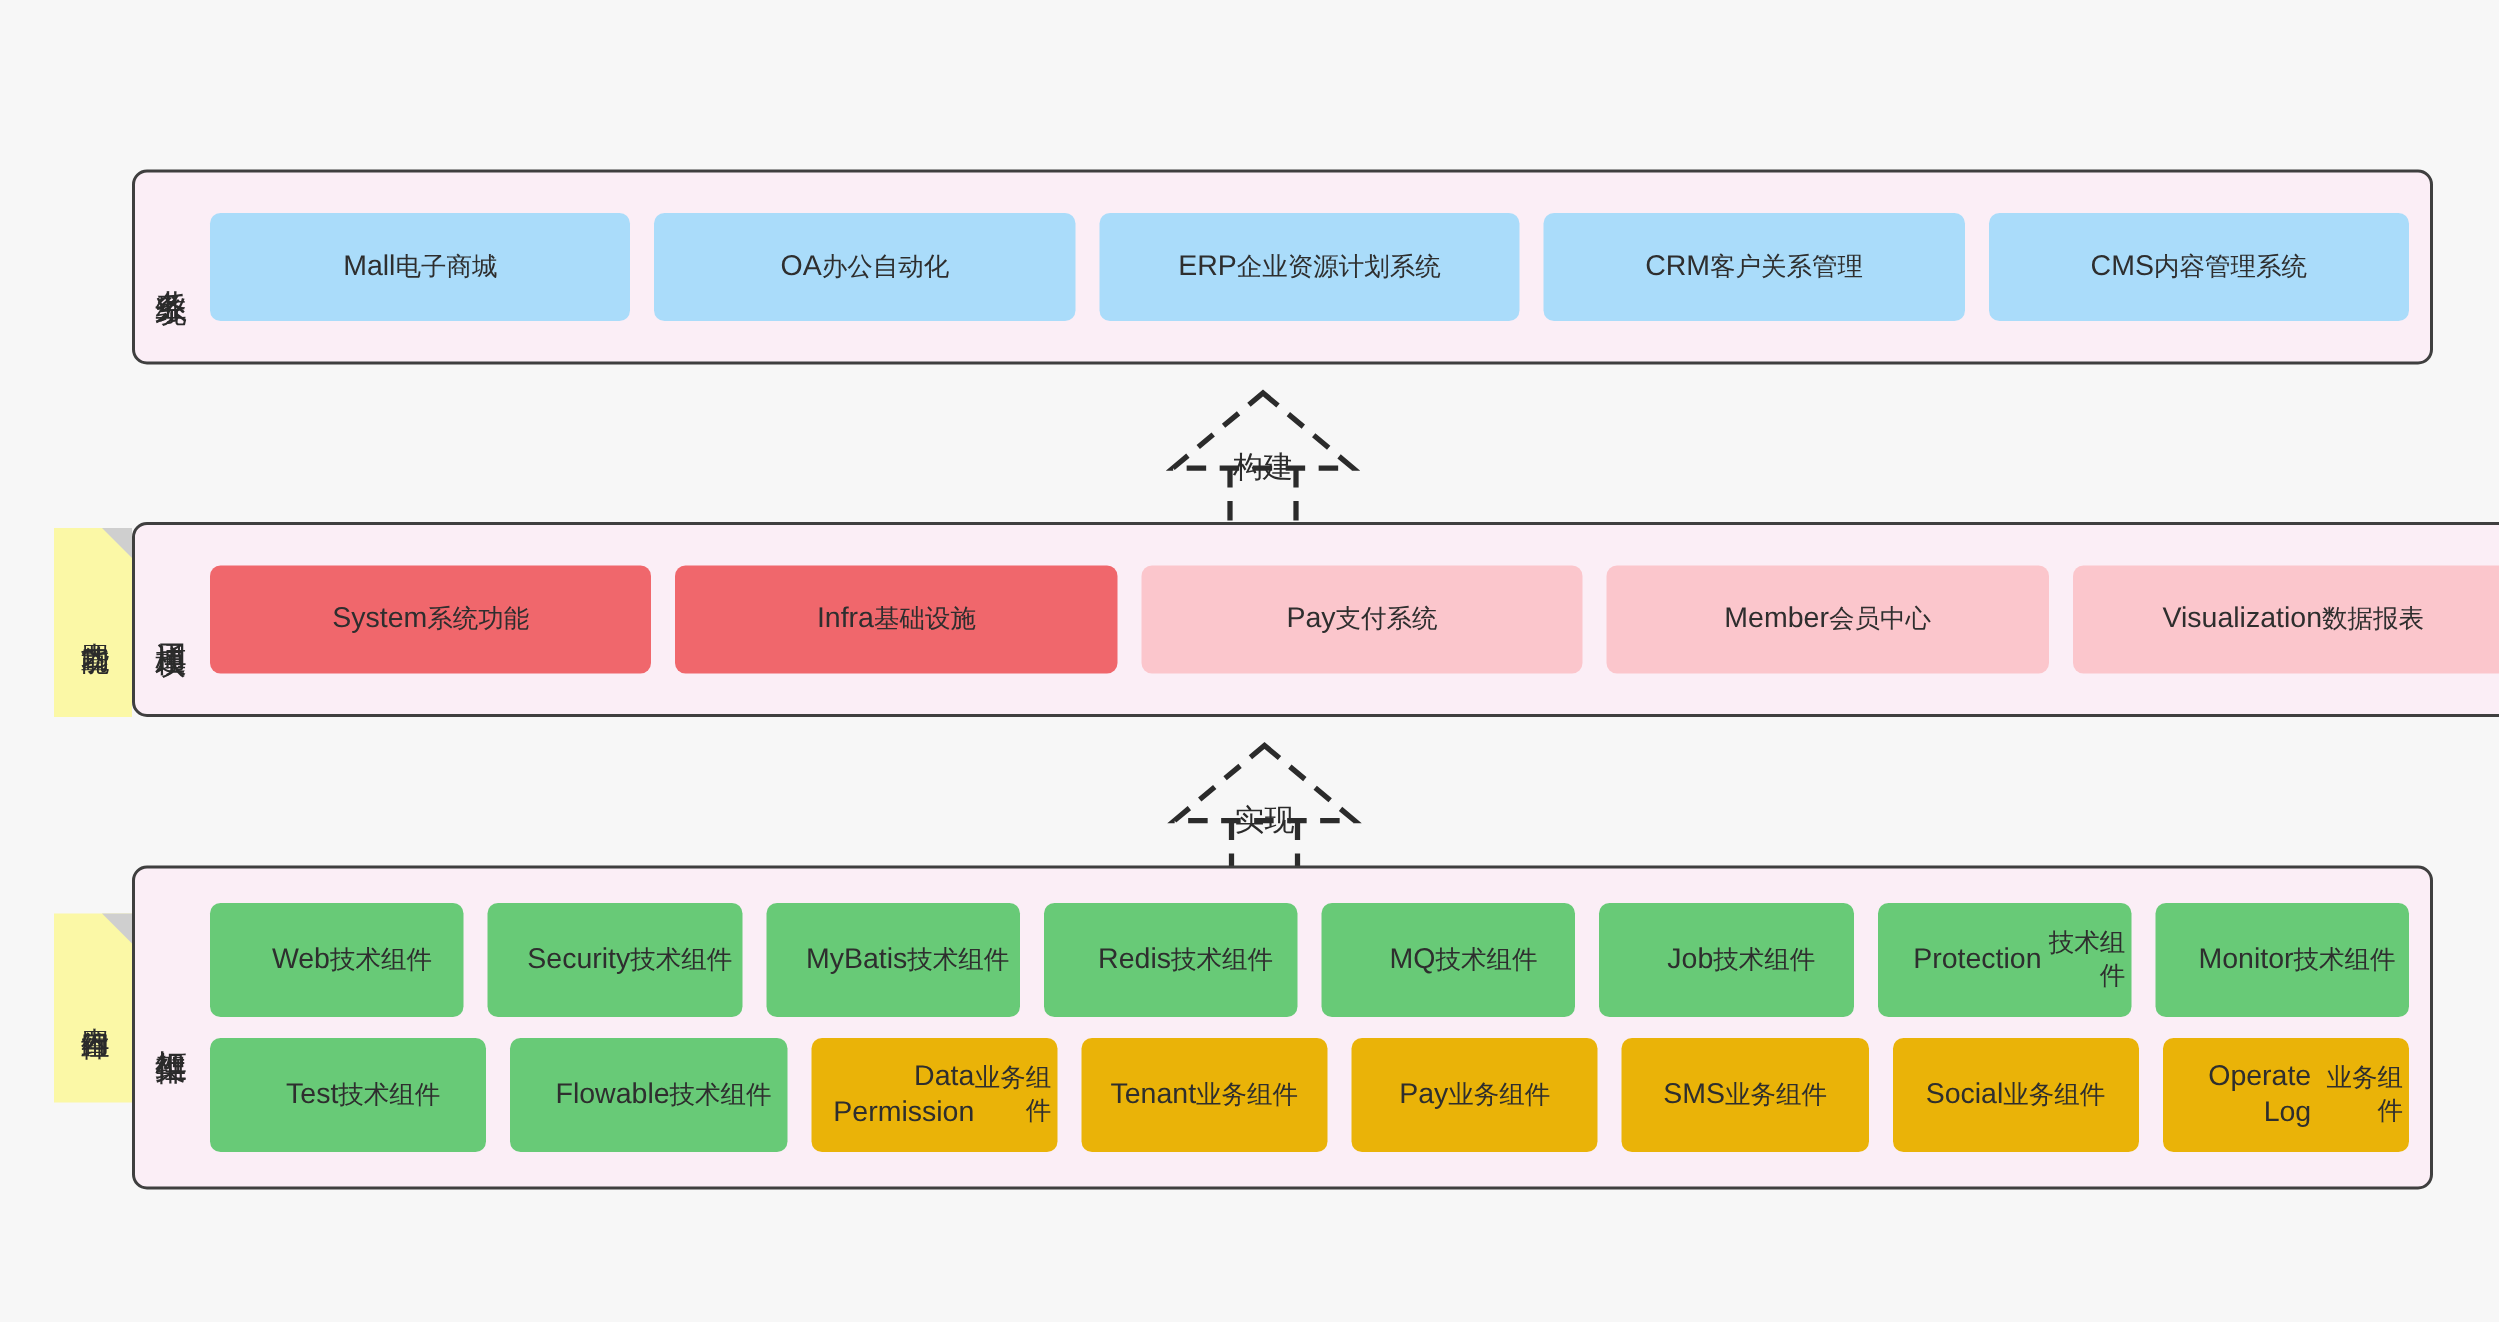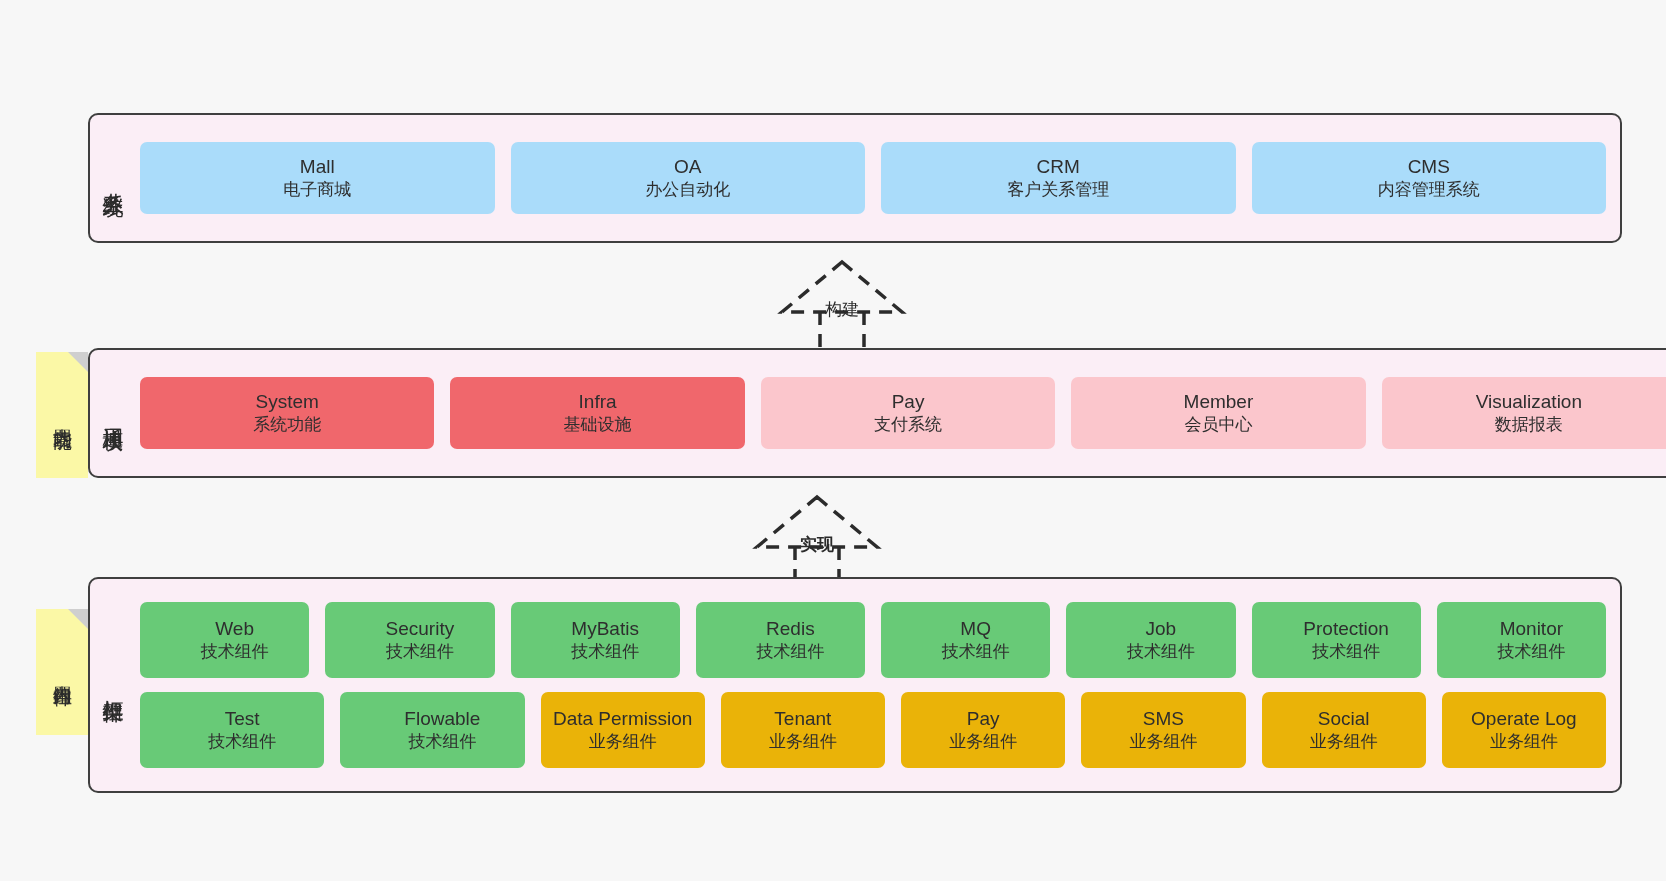--- a/index.html
+++ b/index.html
@@ -60,21 +60,20 @@
   .card-row {
     display: flex;
     gap: 16px;
     align-items: stretch;
   }
 
   .card {
     flex: 1 1 0;
     border-radius: 7px;
     display: flex;
-    flex-direction: column;
     align-items: center;
     justify-content: center;
     text-align: right;
     line-height: 1.28;
     box-sizing: border-box;
     padding: 6px 4px;
   }
   .card .title {
     font-size: 19px;
     color: #2e2e2e;
@@ -141,44 +140,48 @@
     left: 0;
     top: 0;
     overflow: visible;
   }
   .arrow .arrow-label {
     position: absolute;
     left: 0;
     right: 0;
     top: 46px;
     text-align: center;
-    font-size: 17px;
+    font-size: 20px;
     color: #2b2b2b;
     background: transparent;
     user-select: none;
   }
   #arrow-build     { left: 742px; top: 252px; }
-  #arrow-implement { left: 717px; top: 487px; font-weight: bold; }
+  #arrow-implement { left: 743px; top: 487px; }
 </style>
 </head>
 <body>
 
 <div class="canvas">
 
   <div class="layer" id="layer-business">
     <div class="layer-label">业务系统</div>
     <div class="layer-body">
       <div class="card-row">
         <div class="card c-blue">
           <div class="title">Mall</div>
           <div class="subtitle">电子商城</div>
         </div>
         <div class="card c-blue">
           <div class="title">OA</div>
           <div class="subtitle">办公自动化</div>
+        </div>
+        <div class="card c-blue">
+          <div class="title">ERP</div>
+          <div class="subtitle">企业资源计划系统</div>
         </div>
         <div class="card c-blue">
           <div class="title">CRM</div>
           <div class="subtitle">客户关系管理</div>
         </div>
         <div class="card c-blue">
           <div class="title">CMS</div>
           <div class="subtitle">内容管理系统</div>
         </div>
       </div>

